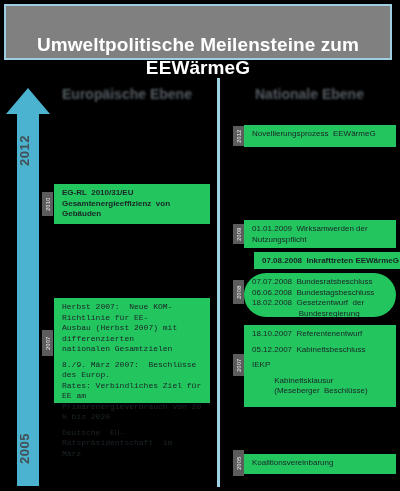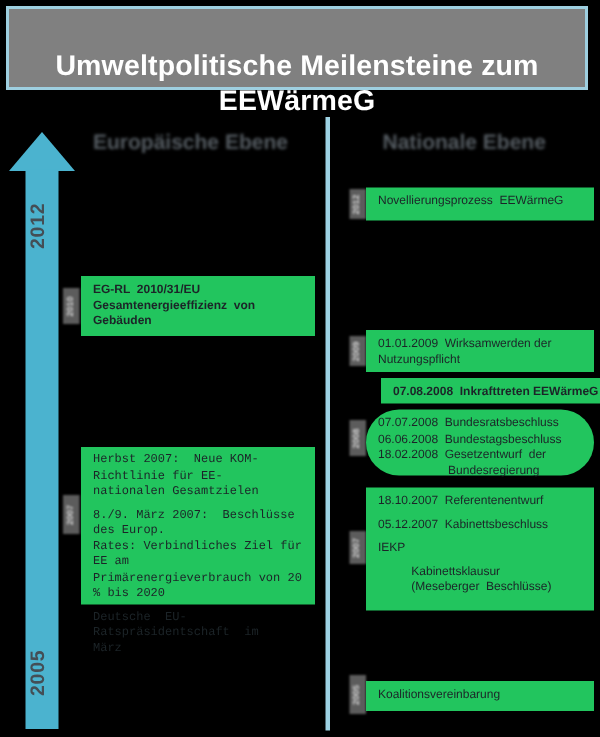--- a/index.html
+++ b/index.html
@@ -112,20 +112,21 @@
   <div id="boxes">
       <div class="ytab" style="left: 42px; top: 192px; width: 11px; height: 24px;">2010</div>
       <div class="box" style="left: 54px; top: 184px; width: 156px; height: 40px; font-weight: bold;">
         <div class="ln">EG-RL  2010/31/EU</div>
         <div class="ln">Gesamtenergieeffizienz  von</div>
         <div class="ln">Gebäuden</div>
       </div>
       <div class="ytab" style="left: 42px; top: 330px; width: 11px; height: 26px;">2007</div>
       <div class="box" style="left: 54px; top: 298px; width: 156px; height: 105px; font-family: Liberation Mono, monospace;">
         <div class="ln">Herbst 2007:  Neue KOM-Richtlinie für EE-</div>
+        <div class="ln">Ausbau (Herbst 2007) mit differenzierten</div>
         <div class="ln">nationalen Gesamtzielen</div>
         <div class="ln sp"></div>
         <div class="ln">8./9. März 2007:  Beschlüsse des Europ.</div>
         <div class="ln">Rates: Verbindliches Ziel für EE am</div>
         <div class="ln">Primärenergieverbrauch von 20 % bis 2020</div>
         <div class="ln sp"></div>
         <div class="ln">Deutsche  EU-Ratspräsidentschaft  im</div>
         <div class="ln">März</div>
       </div>
       <div class="ytab" style="left: 233px; top: 126px; width: 11px; height: 20px;">2012</div>

